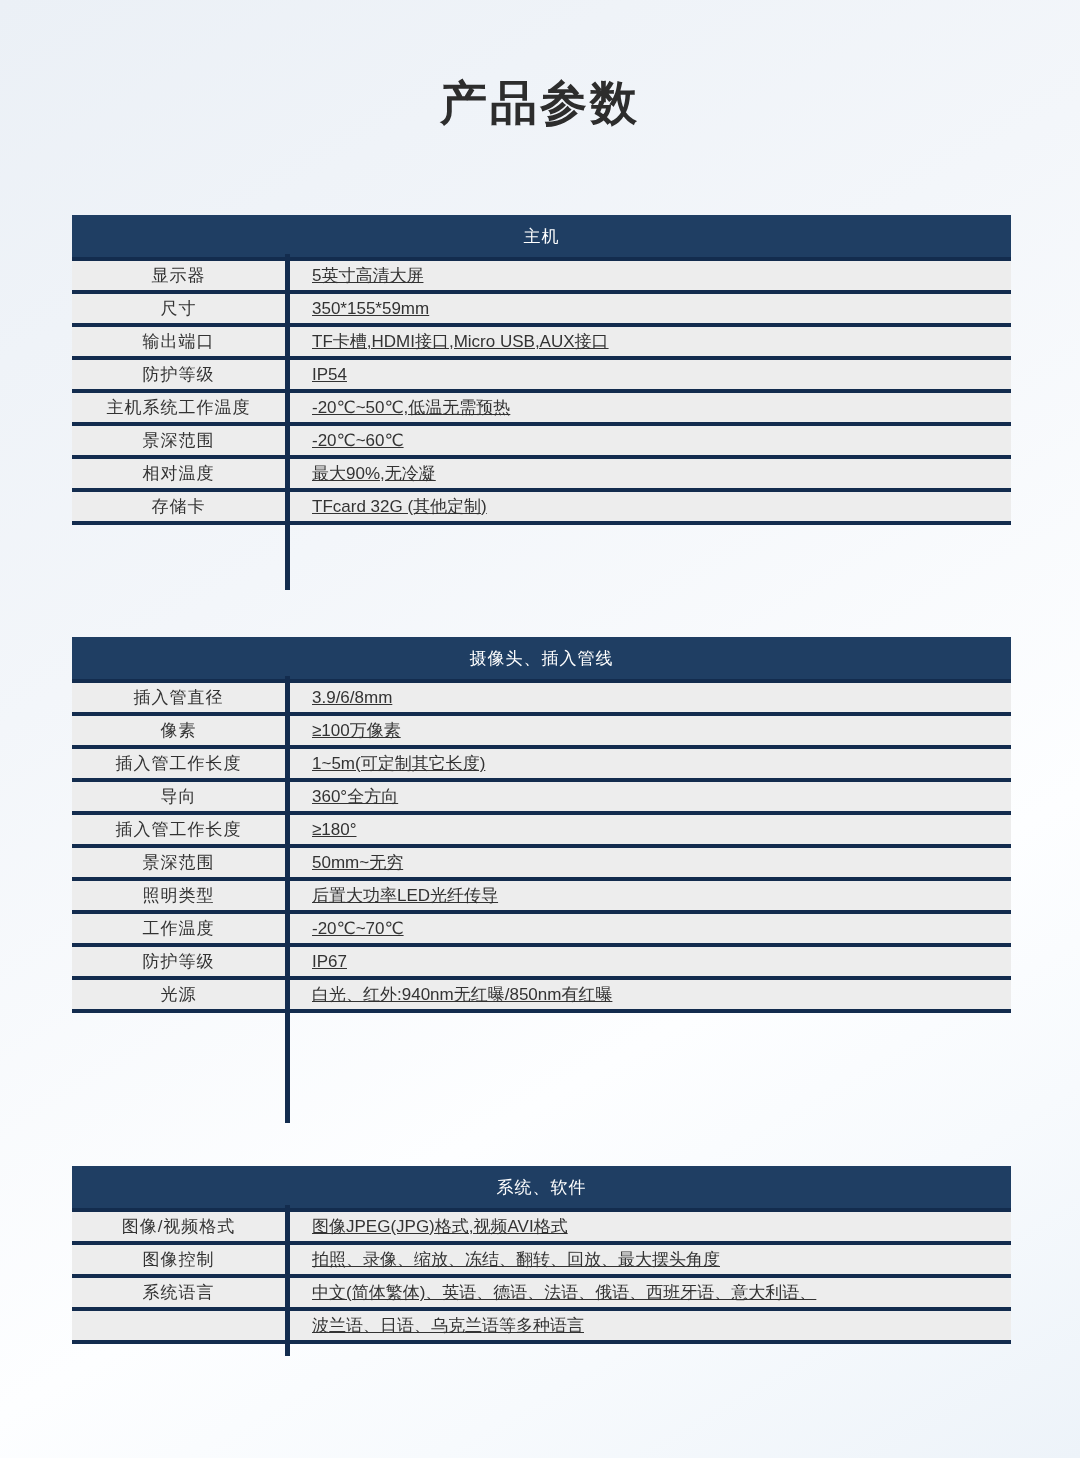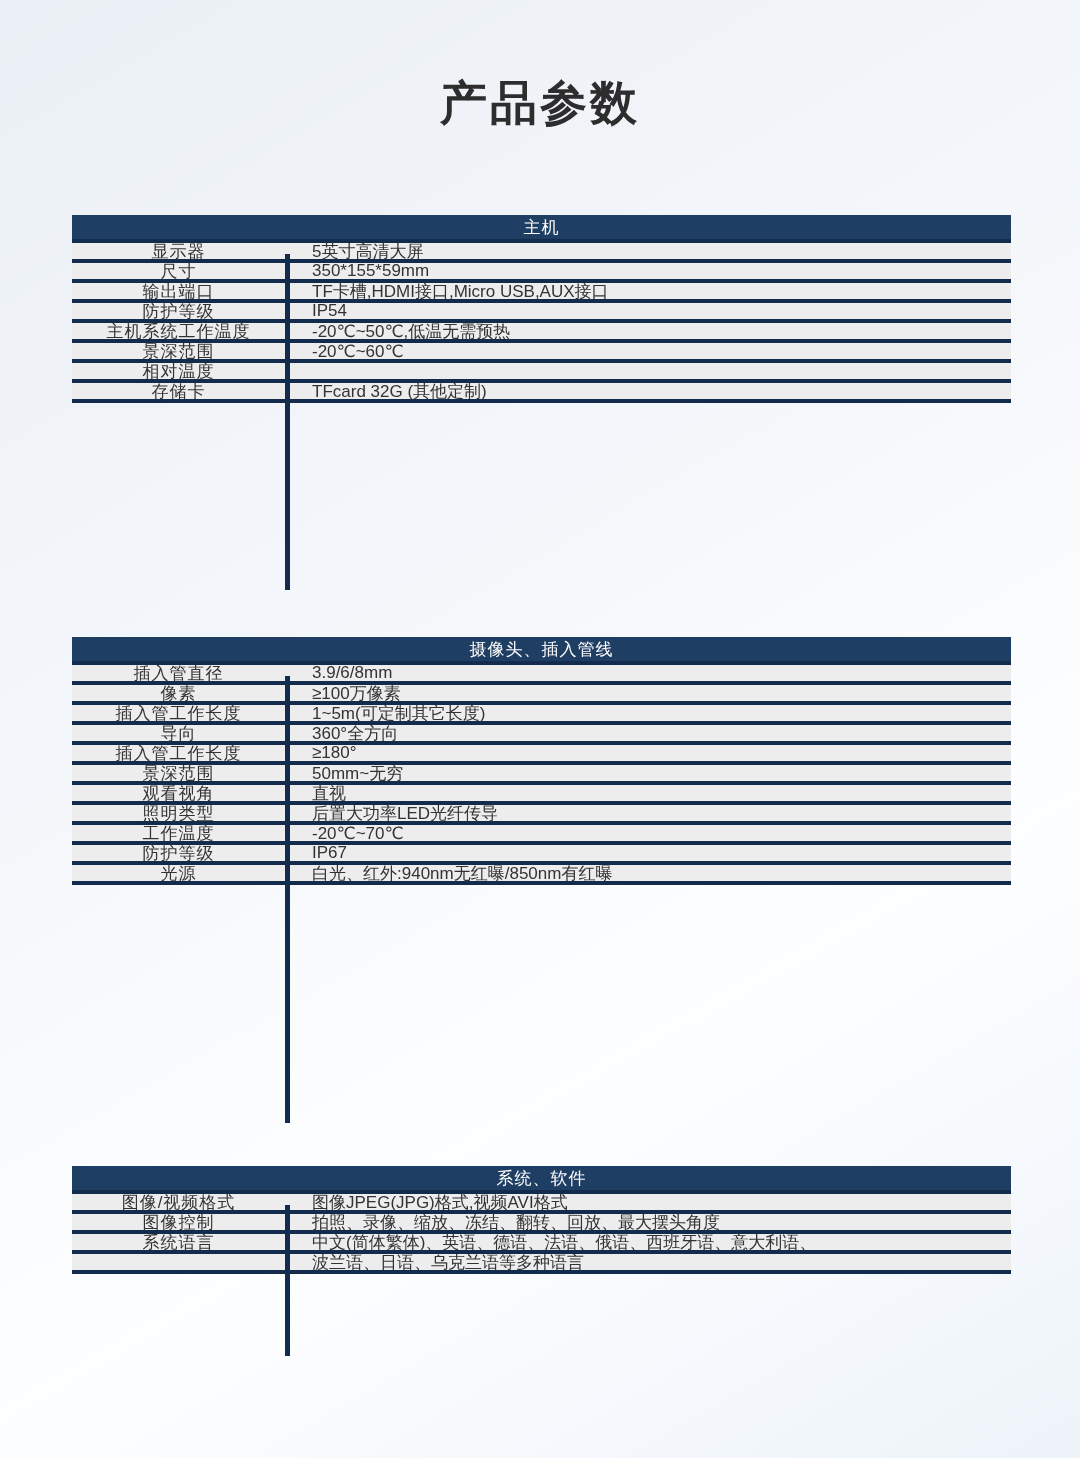--- a/index.html
+++ b/index.html
@@ -29,53 +29,55 @@
   }
   .spec-table {
     position: absolute;
     left: 72px;
     width: 939px;
   }
   .t1 { top: 215px; height: 368px; }
   .t2 { top: 637px; height: 479px; }
   .t3 { top: 1166px; height: 183px; }
   .thead {
-    height: 28px;
+    height: 46px;
     background: #1f3e63;
     border-bottom: 4px solid #132c4e;
     color: #ffffff;
     font-size: 17px;
     display: flex;
     align-items: center;
     justify-content: center;
     letter-spacing: 1px;
     text-align: center;
   }
   .tr {
     display: flex;
-    height: 20px;
+    height: 33px;
     background: #ededed;
     border-bottom: 4px solid #132c4e;
+    justify-content: flex-end;
   }
   .tr:last-child { border-bottom: none; }
   .td {
     display: flex;
     align-items: center;
     font-size: 17px;
     color: #333333;
     white-space: nowrap;
   }
   .td.label {
     width: 213px;
     justify-content: center;
     letter-spacing: 1px;
   }
   .td.value {
     flex: 1;
     padding-left: 27px;
+    text-decoration: underline;
   }
   .col-divider {
     position: absolute;
     left: 213px;
     top: 39px;
     bottom: -7px;
     width: 5px;
     background: #132c4e;
   }
 </style>
@@ -107,20 +109,21 @@
     <div class="tr">
       <div class="td label">主机系统工作温度</div>
       <div class="td value">-20℃~50℃,低温无需预热</div>
     </div>
     <div class="tr">
       <div class="td label">景深范围</div>
       <div class="td value">-20℃~60℃</div>
     </div>
     <div class="tr">
       <div class="td label">相对温度</div>
+      <div class="td value">最大90%,无冷凝</div>
     </div>
     <div class="tr">
       <div class="td label">存储卡</div>
       <div class="td value">TFcard 32G (其他定制)</div>
     </div>
     <div class="col-divider"></div>
   </div>
 
   <div class="spec-table t2">
     <div class="thead">摄像头、插入管线</div>
@@ -140,24 +143,20 @@
       <div class="td label">导向</div>
       <div class="td value">360°全方向</div>
     </div>
     <div class="tr">
       <div class="td label">插入管工作长度</div>
       <div class="td value">≥180°</div>
     </div>
     <div class="tr">
       <div class="td label">景深范围</div>
       <div class="td value">50mm~无穷</div>
-    </div>
-    <div class="tr">
-      <div class="td label">观看视角</div>
-      <div class="td value">直视</div>
     </div>
     <div class="tr">
       <div class="td label">照明类型</div>
       <div class="td value">后置大功率LED光纤传导</div>
     </div>
     <div class="tr">
       <div class="td label">工作温度</div>
       <div class="td value">-20℃~70℃</div>
     </div>
     <div class="tr">

